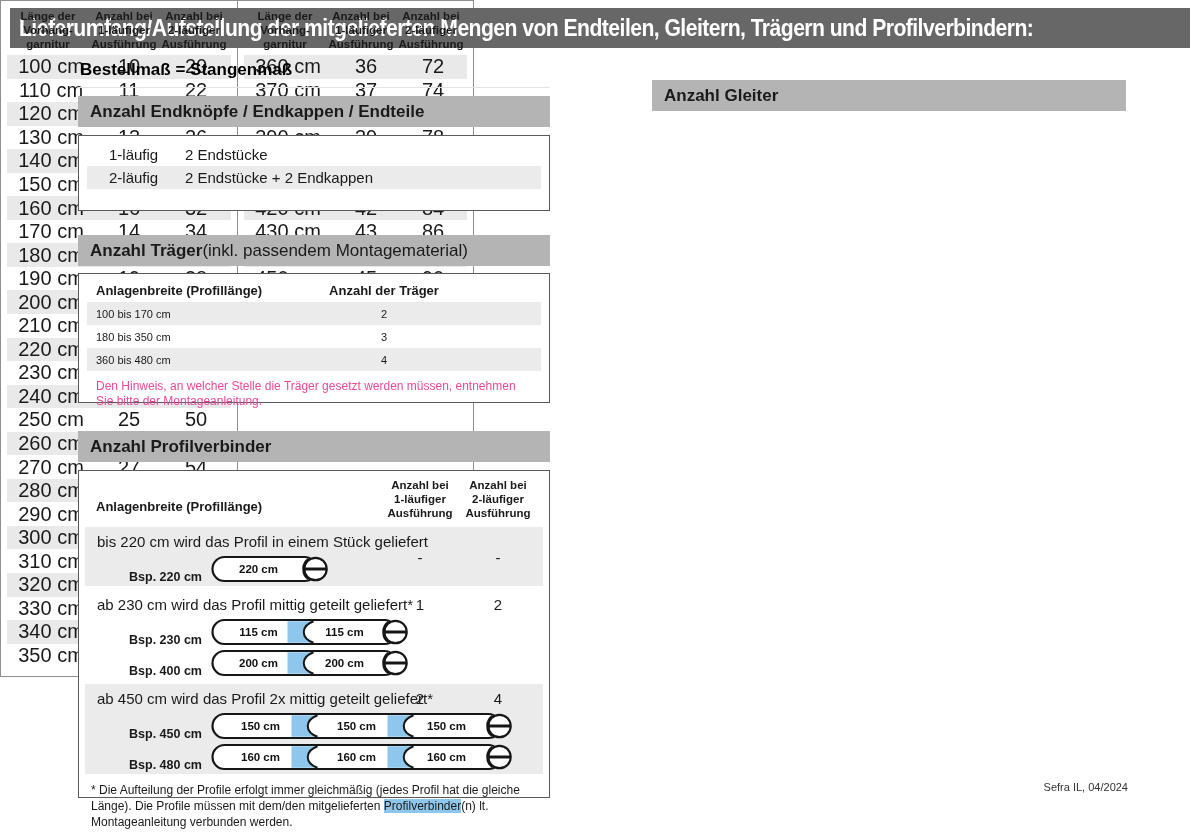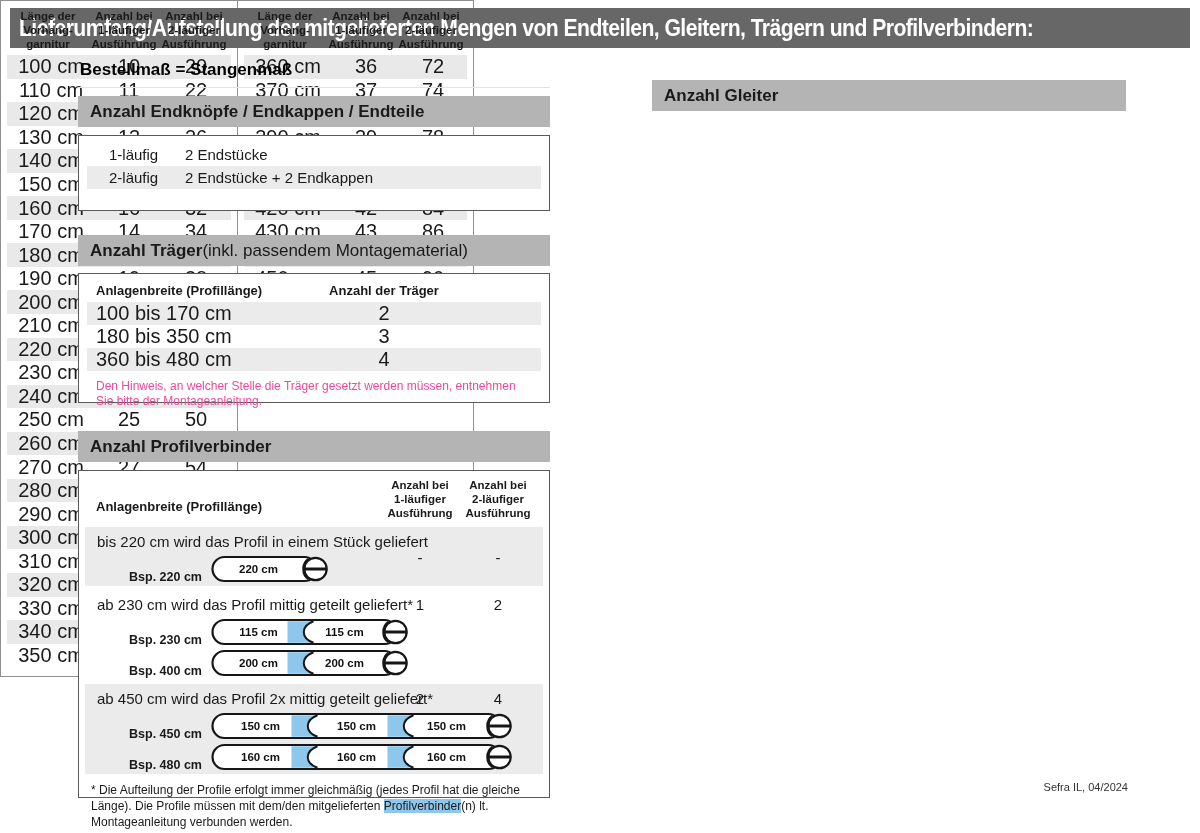--- a/index.html
+++ b/index.html
@@ -30,21 +30,21 @@
   .et-row .lbl { width:76px; }
   .et-row.alt { background:#ebebeb; }
 
   
   #traeger-box { left:78px; top:273px; width:472px; height:130px; }
   .tr-head { display:grid; grid-template-columns:230px 150px 1fr; padding:9px 0 4px 0; }
   .tr-head span { font-weight:bold; font-size:13px; }
   .tr-head span:first-child { padding-left:17px; }
   .tr-head span:nth-child(2) { text-align:center; }
   .tr-row { height:23px; margin:0 8px; display:grid; grid-template-columns:222px 150px 1fr;
-    align-items:center; font-size:20px; }
+    align-items:center; font-size:11px; }
   .tr-row span:first-child { padding-left:9px; }
   .tr-row span:nth-child(2) { text-align:center; }
   .tr-row.alt { background:#ebebeb; }
   .tr-note { font-size:12px; line-height:1.25; padding:8px 30px 0 17px; color:#ec4899; }
 
   
   #pv-box { left:78px; top:431px; }
   #pv-table { left:78px; top:470px; width:472px; height:328px; padding-top:0; }
   .pv-header { position:relative; height:56px; }
   .pv-header .c1 { position:absolute; left:17px; top:28px; font-weight:bold; font-size:13px; }

